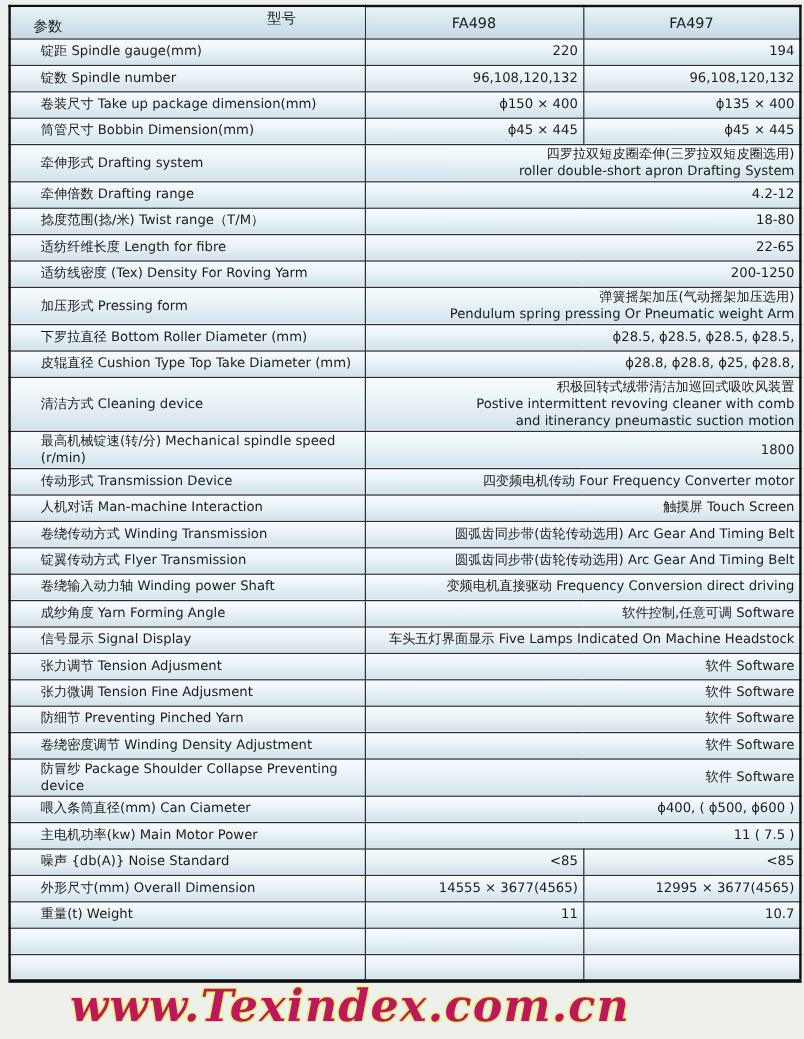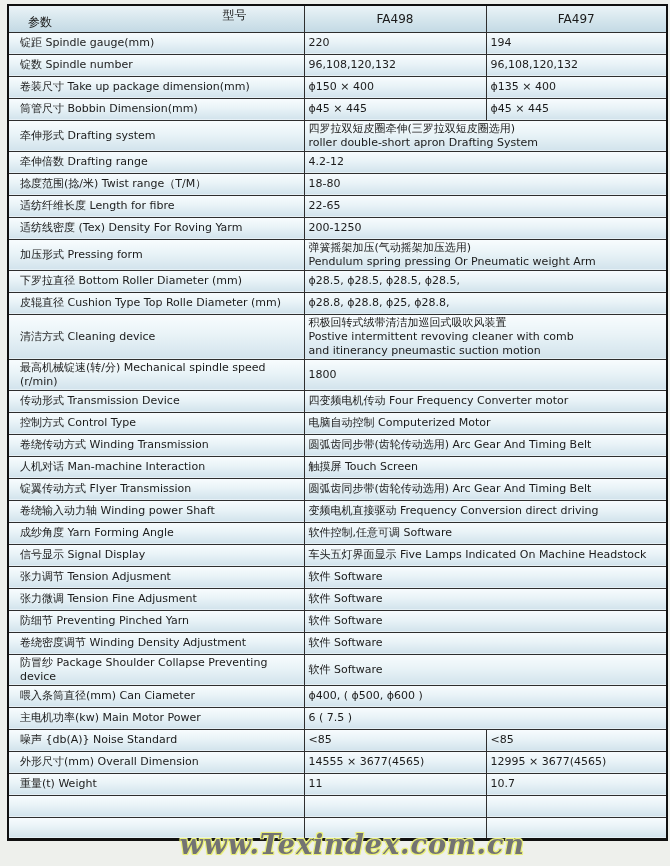--- a/index.html
+++ b/index.html
@@ -28,45 +28,45 @@
     padding:1px 4px;
     background-image:linear-gradient(180deg,#f8fcfe 0%,#e9f3f7 45%,#d2e3ec 100%);
     overflow:hidden;
   }
   tr{height:22px;}
   tr.hdr{height:27px;}
   tr.hdr td{
     background-image:linear-gradient(180deg,#eaf3f7 0%,#d6e6ed 50%,#c3d9e4 100%);
     font-size:12px;
   }
-  td.label{padding-left:11px;text-align:left;}
-  td.val{text-align:left;white-space:pre-line;}
+  td.label{padding-left:25px;text-align:left;}
+  td.val{text-align:right;white-space:pre-line;}
   td.diag{
     position:relative;
     padding:0;
     background-image:
       linear-gradient(to bottom right,
         rgba(0,0,0,0) calc(50% - 0.8px),
         #3a3a3a calc(50% - 0.2px),
         #3a3a3a calc(50% + 0.2px),
         rgba(0,0,0,0) calc(50% + 0.8px)),
       linear-gradient(180deg,#eaf3f7 0%,#d6e6ed 50%,#c3d9e4 100%);
   }
   .diag-param{position:absolute;left:19px;bottom:3px;}
   .diag-model{position:absolute;right:57px;top:2px;}
   td.model-col{text-align:center;margin-top:33px;}
   .watermark{
     position:absolute;
     right:4px;bottom:2px;
     font-family:"DejaVu Serif","Liberation Serif",serif;
     font-style:italic;
     font-weight:bold;
-    font-size:27px;
+    font-size:37px;
     letter-spacing:1px;
-    color:#737373;
+    color:#be185d;
     text-shadow:
       1px 1px 0 #e9ef79, -1px -1px 0 #e9ef79,
       1px -1px 0 #e9ef79, -1px 1px 0 #e9ef79,
       0 0 3px #f2f68f;
     pointer-events:none;
   }
 </style>
 </head>
 <body>
 
@@ -130,50 +130,46 @@
         <tr>
           <td class="label">加压形式 Pressing form</td>
           <td class="val" colspan="2">弹簧摇架加压(气动摇架加压选用)
 Pendulum spring pressing Or Pneumatic weight Arm</td>
         </tr>
         <tr>
           <td class="label">下罗拉直径 Bottom Roller Diameter (mm)</td>
           <td class="val" colspan="2">ϕ28.5, ϕ28.5, ϕ28.5, ϕ28.5,</td>
         </tr>
         <tr>
-          <td class="label">皮辊直径 Cushion Type Top Rolle Diameter (mm)</td>
+          <td class="label">皮辊直径 Cushion Type Top Take Diameter (mm)</td>
           <td class="val" colspan="2">ϕ28.8, ϕ28.8, ϕ25, ϕ28.8,</td>
         </tr>
         <tr>
           <td class="label">清洁方式 Cleaning device</td>
           <td class="val" colspan="2">积极回转式绒带清洁加巡回式吸吹风装置
 Postive intermittent revoving cleaner with comb
 and itinerancy pneumastic suction motion</td>
         </tr>
         <tr>
           <td class="label">最高机械锭速(转/分) Mechanical spindle speed (r/min)</td>
           <td class="val" colspan="2">1800</td>
         </tr>
         <tr>
           <td class="label">传动形式 Transmission Device</td>
           <td class="val" colspan="2">四变频电机传动 Four Frequency Converter motor</td>
         </tr>
         <tr>
-          <td class="label">控制方式 Control Type</td>
-          <td class="val" colspan="2">电脑自动控制 Computerized Motor</td>
+          <td class="label">人机对话 Man-machine Interaction</td>
+          <td class="val" colspan="2">触摸屏  Touch Screen</td>
         </tr>
         <tr>
           <td class="label">卷绕传动方式 Winding Transmission</td>
           <td class="val" colspan="2">圆弧齿同步带(齿轮传动选用) Arc Gear And Timing Belt</td>
         </tr>
         <tr>
-          <td class="label">人机对话 Man-machine Interaction</td>
-          <td class="val" colspan="2">触摸屏  Touch Screen</td>
-        </tr>
-        <tr>
           <td class="label">锭翼传动方式 Flyer Transmission</td>
           <td class="val" colspan="2">圆弧齿同步带(齿轮传动选用) Arc Gear And Timing Belt</td>
         </tr>
         <tr>
           <td class="label">卷绕输入动力轴 Winding power Shaft</td>
           <td class="val" colspan="2">变频电机直接驱动 Frequency Conversion direct driving</td>
         </tr>
         <tr>
           <td class="label">成纱角度 Yarn Forming Angle</td>
           <td class="val" colspan="2">软件控制,任意可调 Software</td>
@@ -201,21 +197,21 @@
         <tr>
           <td class="label">防冒纱 Package Shoulder Collapse Preventing device</td>
           <td class="val" colspan="2">软件 Software</td>
         </tr>
         <tr>
           <td class="label">喂入条筒直径(mm) Can Ciameter</td>
           <td class="val" colspan="2">ϕ400, ( ϕ500, ϕ600 )</td>
         </tr>
         <tr>
           <td class="label">主电机功率(kw) Main Motor Power</td>
-          <td class="val" colspan="2">6 ( 7.5 )</td>
+          <td class="val" colspan="2">11 ( 7.5 )</td>
         </tr>
         <tr>
           <td class="label">噪声 {db(A)} Noise Standard</td>
           <td class="val">&lt;85</td>
           <td class="val">&lt;85</td>
         </tr>
         <tr>
           <td class="label">外形尺寸(mm) Overall Dimension</td>
           <td class="val">14555 × 3677(4565)</td>
           <td class="val">12995 × 3677(4565)</td>

